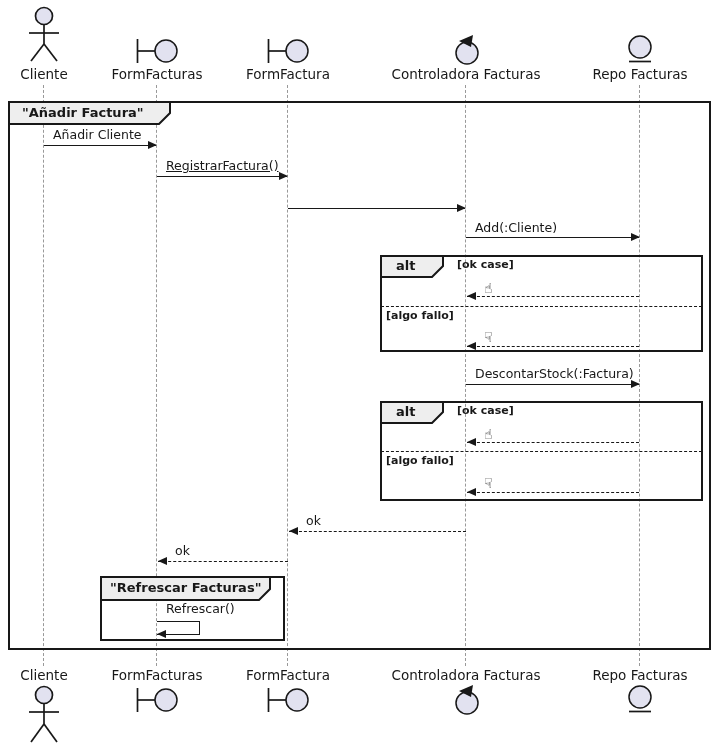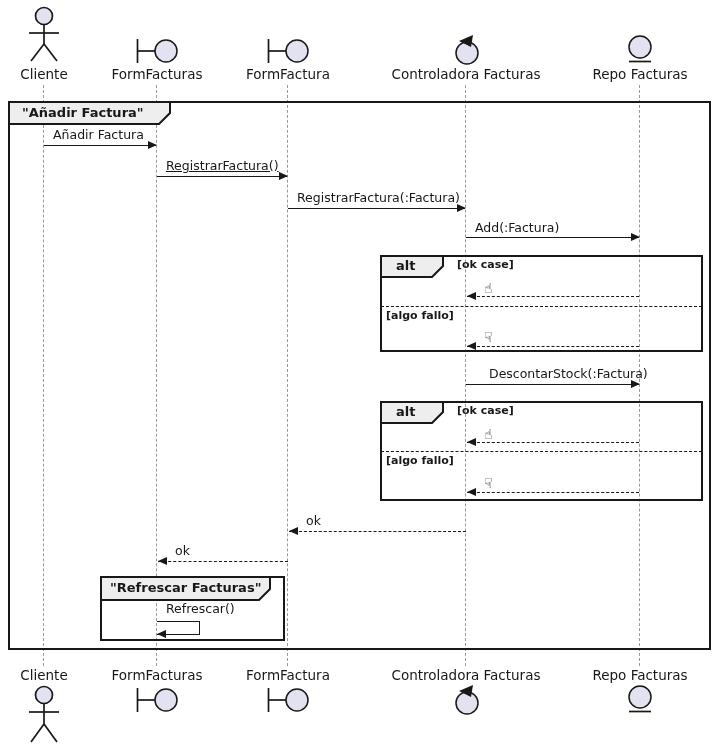--- a/index.html
+++ b/index.html
@@ -64,52 +64,51 @@
     <line x1="2" y1="26.5" x2="24" y2="26.5" stroke="#181818" stroke-width="1.7"></line>
   </svg>
   <div class="plabel" style="left:640px;top:66px;">Repo Facturas</div>
 
   <div class="frame" style="left:8px;top:101px;width:703px;height:549px;"></div>
   <svg class="abs" style="left:8px;top:101px;" width="172" height="25">
     <path d="M1,1 H162 V12 L151,23 H1 Z" fill="#EEEEEE" stroke="#181818" stroke-width="2"></path>
   </svg>
   <div class="pent-text" style="left:22px;top:105px;">"Añadir Factura"</div>
 
-  <div class="msg-label" style="left:53px;top:127px;">Añadir Factura</div>
+  <div class="msg-label" style="left:53px;top:127px;">Añadir Cliente</div>
   <div class="line-solid" style="left:44px;top:145px;width:112px;"></div>
   <div class="arrow-r" style="left:148px;top:141px;"></div>
 
   <div class="msg-label" style="left:166px;top:158px;text-decoration:underline;">RegistrarFactura()</div>
   <div class="line-solid" style="left:157px;top:176px;width:130px;"></div>
   <div class="arrow-r" style="left:279px;top:172px;"></div>
 
-  <div class="msg-label" style="left:297px;top:190px;">RegistrarFactura(:Factura)</div>
   <div class="line-solid" style="left:288px;top:208px;width:177px;"></div>
   <div class="arrow-r" style="left:457px;top:204px;"></div>
 
-  <div class="msg-label" style="left:475px;top:220px;">Add(:Factura)</div>
+  <div class="msg-label" style="left:475px;top:220px;">Add(:Cliente)</div>
   <div class="line-solid" style="left:466px;top:237px;width:173px;"></div>
   <div class="arrow-r" style="left:631px;top:233px;"></div>
 
   <div class="frame" style="left:380px;top:255px;width:323px;height:97px;"></div>
   <svg class="abs" style="left:380px;top:255px;" width="70" height="24">
     <path d="M1,1 H63 V11 L52,22 H1 Z" fill="#EEEEEE" stroke="#181818" stroke-width="2"></path>
   </svg>
   <div class="pent-text" style="left:396px;top:258px;">alt</div>
   <div class="guard" style="left:457px;top:258px;">[ok case]</div>
   <div class="thumb" style="left:484px;top:281px;">☝</div>
   <div class="line-dashed" style="left:467px;top:296px;width:172px;"></div>
   <div class="arrow-l" style="left:467px;top:292px;"></div>
   <div class="line-dashed" style="left:381px;top:306px;width:321px;border-top-color:#181818;"></div>
   <div class="guard" style="left:386px;top:309px;">[algo fallo]</div>
   <div class="thumb" style="left:484px;top:330px;">☟</div>
   <div class="line-dashed" style="left:467px;top:346px;width:172px;"></div>
   <div class="arrow-l" style="left:467px;top:342px;"></div>
 
-  <div class="msg-label" style="left:489px;top:366px;">DescontarStock(:Factura)</div>
+  <div class="msg-label" style="left:475px;top:366px;">DescontarStock(:Factura)</div>
   <div class="line-solid" style="left:466px;top:384px;width:173px;"></div>
   <div class="arrow-r" style="left:631px;top:380px;"></div>
 
   <div class="frame" style="left:380px;top:401px;width:323px;height:100px;"></div>
   <svg class="abs" style="left:380px;top:401px;" width="70" height="24">
     <path d="M1,1 H63 V11 L52,22 H1 Z" fill="#EEEEEE" stroke="#181818" stroke-width="2"></path>
   </svg>
   <div class="pent-text" style="left:396px;top:404px;">alt</div>
   <div class="guard" style="left:457px;top:404px;">[ok case]</div>
   <div class="thumb" style="left:484px;top:427px;">☝</div>

